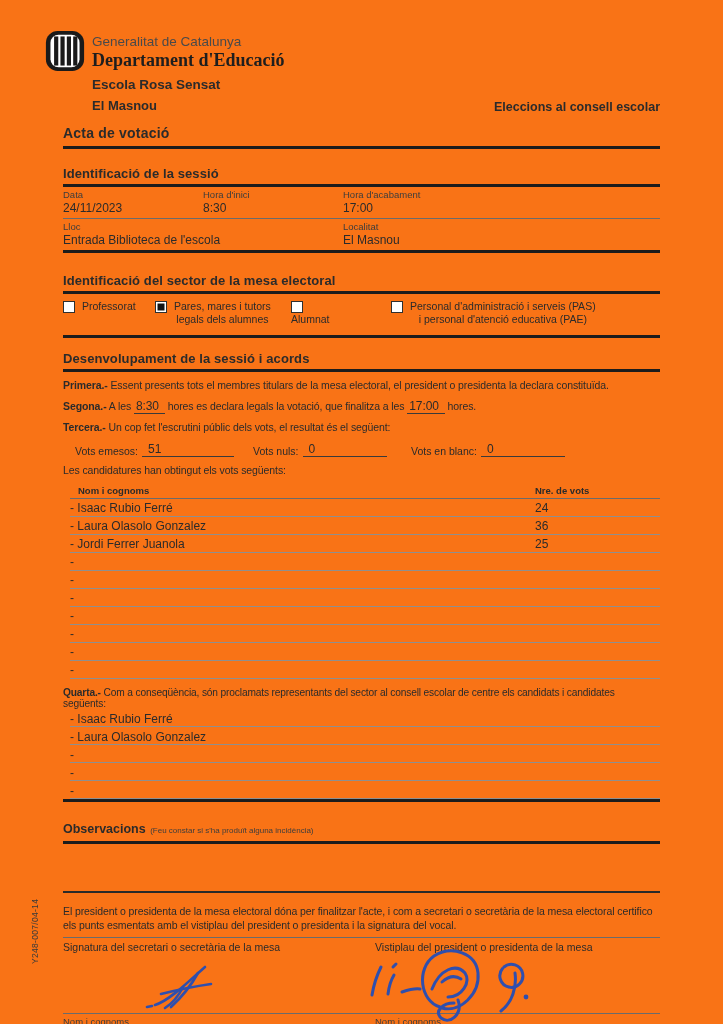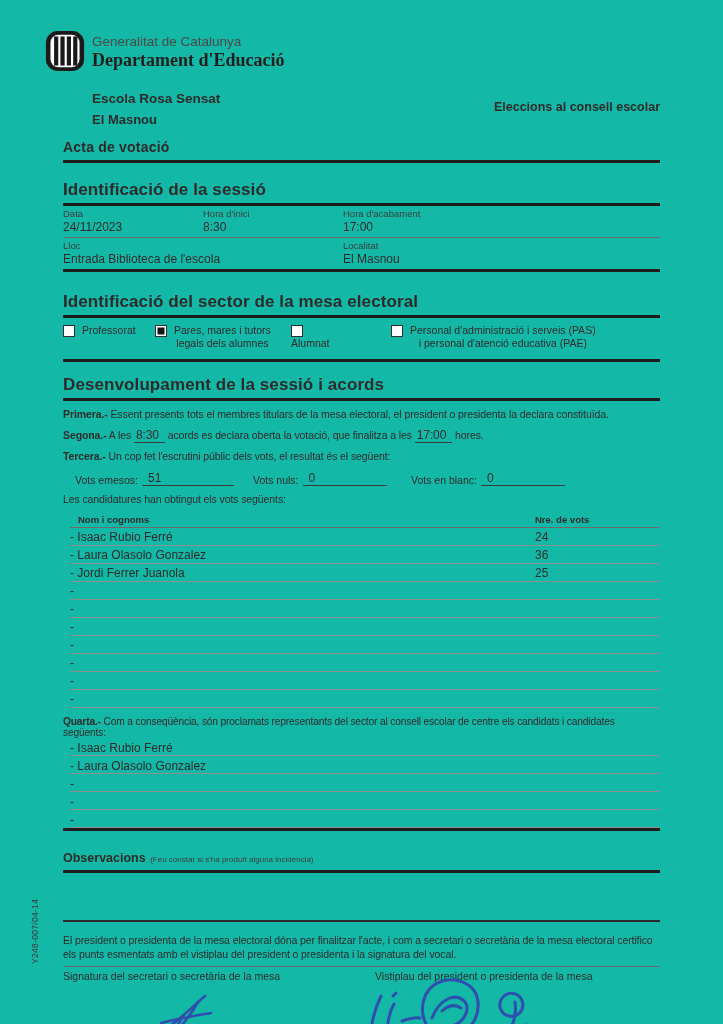--- a/index.html
+++ b/index.html
@@ -1,39 +1,39 @@
 <!DOCTYPE html>
 <html><head>
 <meta charset="utf-8">
 <style>
   html,body { margin:0; padding:0; background:#e8e8e8; }
   .page {
     position:relative; width:723px; height:1024px; margin:0 auto;
-    background:#14b8a6; overflow:hidden;
+    background:#f97316; overflow:hidden;
     font-family:"Liberation Sans", sans-serif; color:#2b2b2b;
   }
   .content { position:absolute; left:63px; top:30px; width:597px; }
 
   
   .hr-thick { border:none; border-top:3px solid #1c1c1c; margin:0; }
   .hr-med   { border:none; border-top:2px solid #2a2a2a; margin:0; }
   .hr-thin  { border:none; border-top:1px solid #6b6b6b; margin:0; }
 
   
   .brand { display:flex; align-items:flex-start; margin-left:-18px; }
   .brand-logo { width:40px; height:42px; flex:0 0 auto; }
   .brand-text { margin-left:7px; padding-top:4px; }
   .org1 { font-size:13.5px; color:#4a4a4a; }
   .org2 { font-size:18px; font-weight:bold; color:#1e1e1e; margin-top:1px;font-family:Liberation Serif, serif; }
-  .school { font-size:13.5px; font-weight:bold; margin-top:19px; margin-left:29px;}
+  .school { font-size:13.5px; font-weight:bold; margin-top:5px; margin-left:29px;}
   .city   { font-size:13px;  font-weight:bold; margin-top:6px; margin-left:29px;}
   .elections { position:absolute; top:70px; right:0; font-size:12.5px; font-weight:bold; }
   .doc-title { font-size:14px; font-weight:bold; margin-top:12px; padding-bottom:5px; letter-spacing:.2px;}
 
-  .section-title { font-size:17px; font-weight:bold; padding-bottom:3px; letter-spacing:.1px; }
+  .section-title { font-size:13px; font-weight:bold; padding-bottom:3px; letter-spacing:.1px; }
   .mt-sess { margin-top:17px; } .mt-sector { margin-top:20px; } .mt-dev { margin-top:13px; }
 
   
   .sess-row1 { display:grid; grid-template-columns:140px 140px auto; padding:2px 0 3px; }
   .sess-row2 { display:grid; grid-template-columns:280px auto; padding:2px 0 3px; }
   .f-label { font-size:9.5px; color:#3d3d3d; }
   .f-value { font-size:12px; margin-top:1px; }
 
   
   .sector-row { display:flex; padding:6px 0 9px;text-align:center; }
@@ -181,21 +181,21 @@
     <hr class="hr-thick">
 
     <div class="para">
       <span class="lead">Primera.-</span>
       <span>Essent presents tots el membres titulars de la mesa electoral, el president o presidenta la declara constituïda.</span>
     </div>
     <div class="para">
       <span class="lead">Segona.-</span>
       <span>A les</span>
       <span class="blank-val">8:30</span>
-      <span>acords es declara oberta la votació, que finalitza a les</span>
+      <span>hores es declara legals la votació, que finalitza a les</span>
       <span class="blank-val">17:00</span>
       <span>hores.</span>
     </div>
     <div class="para">
       <span class="lead">Tercera.-</span>
       <span>Un cop fet l'escrutini públic dels vots, el resultat és el següent:</span>
     </div>
 
     <div class="votes-line">
       <div class="votes-item vi-1">

